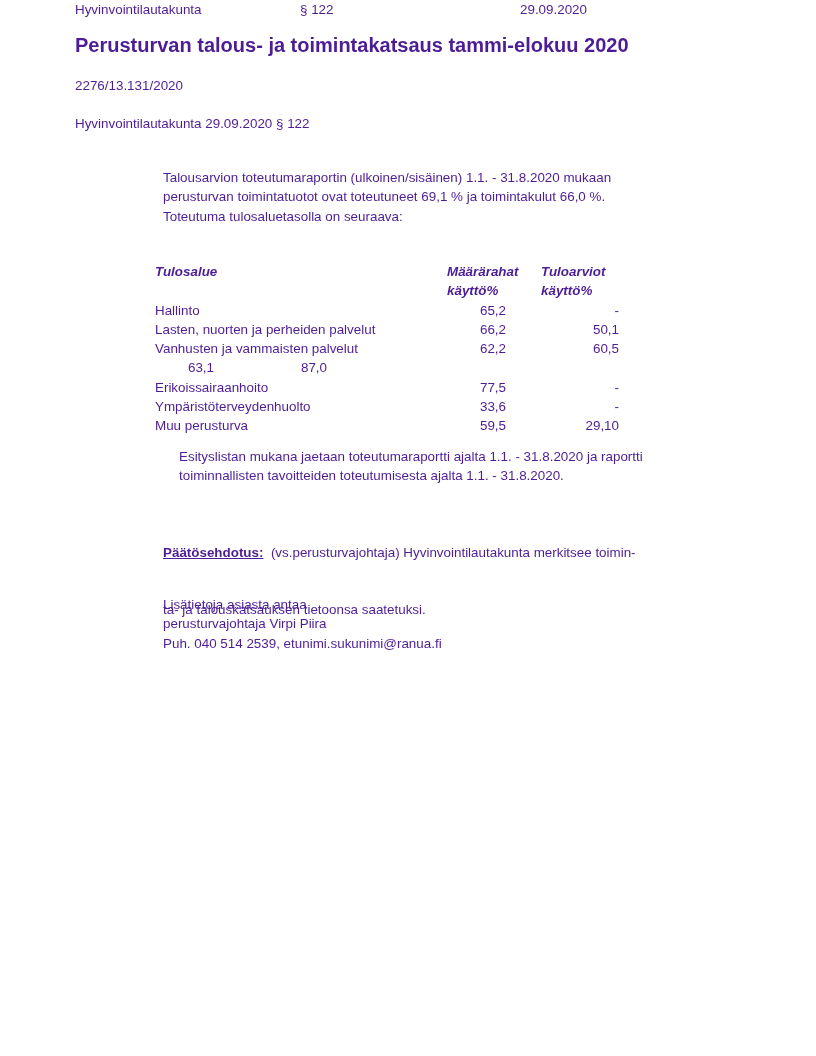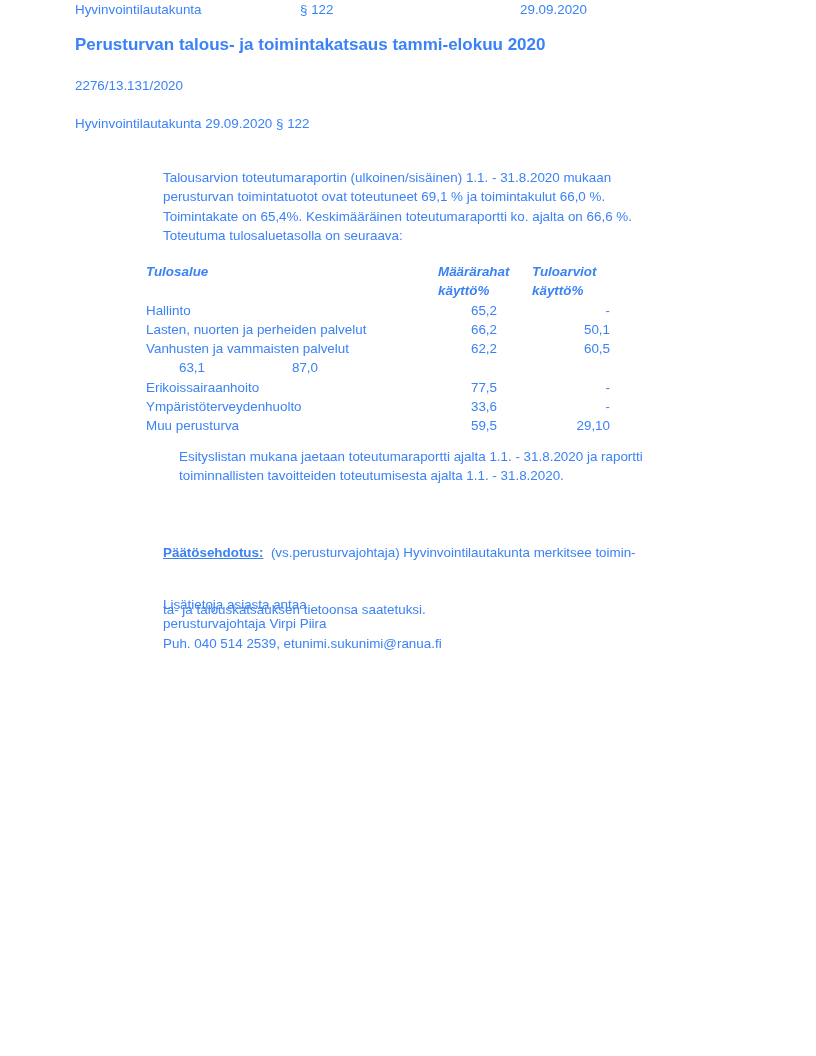--- a/index.html
+++ b/index.html
@@ -1,40 +1,40 @@
 <!DOCTYPE html>
 <html><head>
 <meta charset="utf-8">
 <style>
   html, body { margin: 0; padding: 0; background: #ffffff; }
   .doc {
     position: relative;
     width: 756px;
     height: 1056px;
     background: #ffffff;
-    color: #3b82f6;
+    color: #4c1d95;
     font-family: "Liberation Sans", sans-serif;
     font-size: 13.4px;
     line-height: 19.3px;
     overflow: hidden;
   }
   .abs { position: absolute; }
   .hdr-left  { left: 75px;  top: 0; }
   .hdr-mid   { left: 300px; top: 0; }
   .hdr-right { left: 520px; top: 0; }
   .title {
     left: 75px; top: 34px;
-    font-size: 17px; font-weight: bold; line-height: 22px;
+    font-size: 20px; font-weight: bold; line-height: 22px;
     white-space: nowrap;
   }
   .case-number  { left: 75px; top: 76px; }
   .meeting-line { left: 75px; top: 114px; }
   .body-par { left: 163px; top: 168px; }
   .body-par div, .par div { white-space: nowrap; }
-  .table { left: 146px; top: 262px; width: 464px; }
+  .table { left: 155px; top: 262px; width: 464px; }
   .thead { font-weight: bold; font-style: italic; }
   .trow, .thead-row { display: flex; }
   .c1 { width: 292px; }
   .c2 { width: 92px; text-align: center; }
   .c3 { width: 80px; text-align: right; }
   .h2, .h3 { text-align: left; }
   .h2 { width: 92px; }
   .h3 { width: 80px; padding-left: 2px; box-sizing: border-box; }
   .par-attachment { left: 163px; top: 447px; margin-left: 16px; }
   .par-proposal   { left: 163px; top: 504px; white-space: pre-wrap; }
@@ -53,21 +53,20 @@
 
   <div class="abs title">Perusturvan talous- ja toimintakatsaus tammi-elokuu 2020</div>
 
   <div class="abs case-number">2276/13.131/2020</div>
 
   <div class="abs meeting-line">Hyvinvointilautakunta 29.09.2020 § 122</div>
 
   <div class="abs body-par">
       <div>Talousarvion toteutumaraportin (ulkoinen/sisäinen) 1.1. - 31.8.2020 mukaan</div>
       <div>perusturvan toimintatuotot ovat toteutuneet 69,1 % ja toimintakulut 66,0 %.</div>
-      <div>Toimintakate on 65,4%. Keskimääräinen toteutumaraportti ko. ajalta on 66,6 %.</div>
       <div>Toteutuma tulosaluetasolla on seuraava:</div>
     </div>
 
   <div class="abs table">
     <div class="thead">
       <div class="thead-row">
         <div class="c1">Tulosalue</div>
         <div class="h2">Määrärahat</div>
         <div class="h3">Tuloarviot</div>
       </div>

